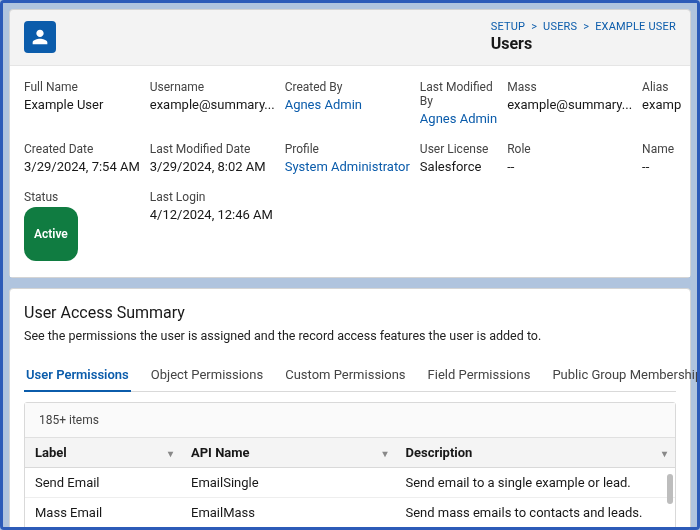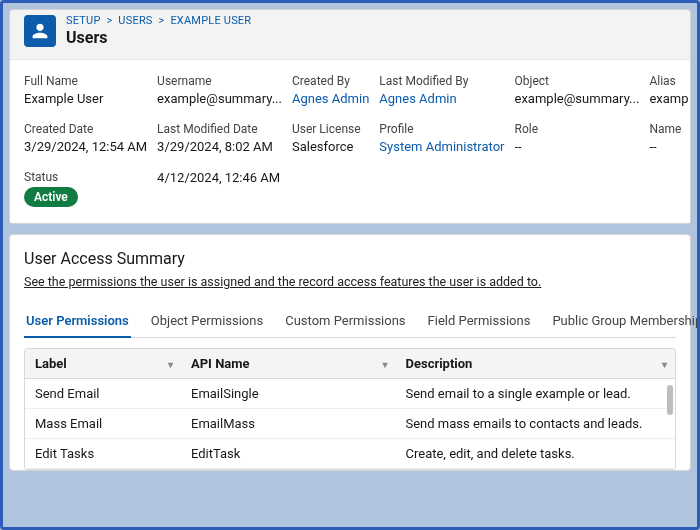--- a/index.html
+++ b/index.html
@@ -24,21 +24,22 @@
   border: 1px solid #d4d4d4;
   border-radius: 4px;
   margin-bottom: 10px;
 }
 .header-panel {
   background: #f3f3f3;
 }
 .header-top {
   display: flex;
   align-items: center;
-  padding: 4px 14px 12px 14px;
+  padding: 10px 14px 12px 14px;
+  justify-content: space-between;
 }
 .user-icon-box {
   width: 32px;
   height: 32px;
   background: #0b5cab;
   border-radius: 4px;
   display: flex;
   align-items: center;
   justify-content: center;
   margin-right: 10px;
@@ -78,36 +79,35 @@
   white-space: nowrap;
   text-overflow: ellipsis;
 }
 .link { color: #0b5cab; cursor: pointer; }
 .badge {
   display: inline-block;
   background: #107c41;
   color: #fff;
   font-size: 12px;
   font-weight: 600;
-  padding: 3px 10px;
+  padding: 20px 10px;
   border-radius: 12px;
 }
 .summary-panel {
   padding: 14px 14px 0 14px;
 }
 .summary-title {
   font-size: 16px;
   font-weight: 400;
   margin-bottom: 6px;
 }
 .summary-desc {
   font-size: 12.5px;
   color: #222;
   margin-bottom: 18px;
-  text-decoration: underline;
 }
 .tabs {
   display: flex;
   border-bottom: 1px solid #d9d9d9;
   gap: 18px;
   font-size: 13px;
 }
 .tab {
   padding: 6px 2px 8px 2px;
   color: #444;
@@ -209,58 +209,59 @@
       <div>
         <div class="field-label">Created By</div>
         <div class="field-value link">Agnes Admin</div>
       </div>
       <div>
         <div class="field-label">Last Modified By</div>
         <div class="field-value link">Agnes Admin</div>
       </div>
 
       <div>
-        <div class="field-label">Object</div>
+        <div class="field-label">Mass</div>
         <div class="field-value">example@summary...</div>
       </div>
       <div>
         <div class="field-label">Alias</div>
         <div class="field-value">examp</div>
       </div>
       <div>
         <div class="field-label">Created Date</div>
-        <div class="field-value">3/29/2024, 12:54 AM</div>
+        <div class="field-value">3/29/2024, 7:54 AM</div>
       </div>
       <div>
         <div class="field-label">Last Modified Date</div>
         <div class="field-value">3/29/2024, 8:02 AM</div>
       </div>
 
       <div>
+        <div class="field-label">Profile</div>
+        <div class="field-value link">System Administrator</div>
+      </div>
+      <div>
         <div class="field-label">User License</div>
         <div class="field-value">Salesforce</div>
       </div>
       <div>
-        <div class="field-label">Profile</div>
-        <div class="field-value link">System Administrator</div>
-      </div>
-      <div>
         <div class="field-label">Role</div>
         <div class="field-value">--</div>
       </div>
       <div>
         <div class="field-label">Name</div>
         <div class="field-value">--</div>
       </div>
 
       <div>
         <div class="field-label">Status</div>
         <div><span class="badge">Active</span></div>
       </div>
       <div>
+        <div class="field-label">Last Login</div>
         <div class="field-value">4/12/2024, 12:46 AM</div>
       </div>
       <div></div>
       <div></div>
     </div>
   </div>
 
   <div class="panel summary-panel">
     <div class="summary-title">User Access Summary</div>
     <div class="summary-desc">See the permissions the user is assigned and the record access features the user is added to.</div>
@@ -269,20 +270,21 @@
       <div class="tab active">User Permissions</div>
       <div class="tab">Object Permissions</div>
       <div class="tab">Custom Permissions</div>
       <div class="tab">Field Permissions</div>
       <div class="tab">Public Group Membership</div>
 
     </div>
 
     <div class="summary-outer">
       <div class="tab-inner" style="margin-top:10px;">
+        <div class="items-count">185+ items</div>
         <div class="table-wrap">
           <table class="perm">
             <colgroup>
                 <col class="c1">
                 <col class="c2">
                 <col class="c3">
               </colgroup>
             <thead>
               <tr>
                 <th>

